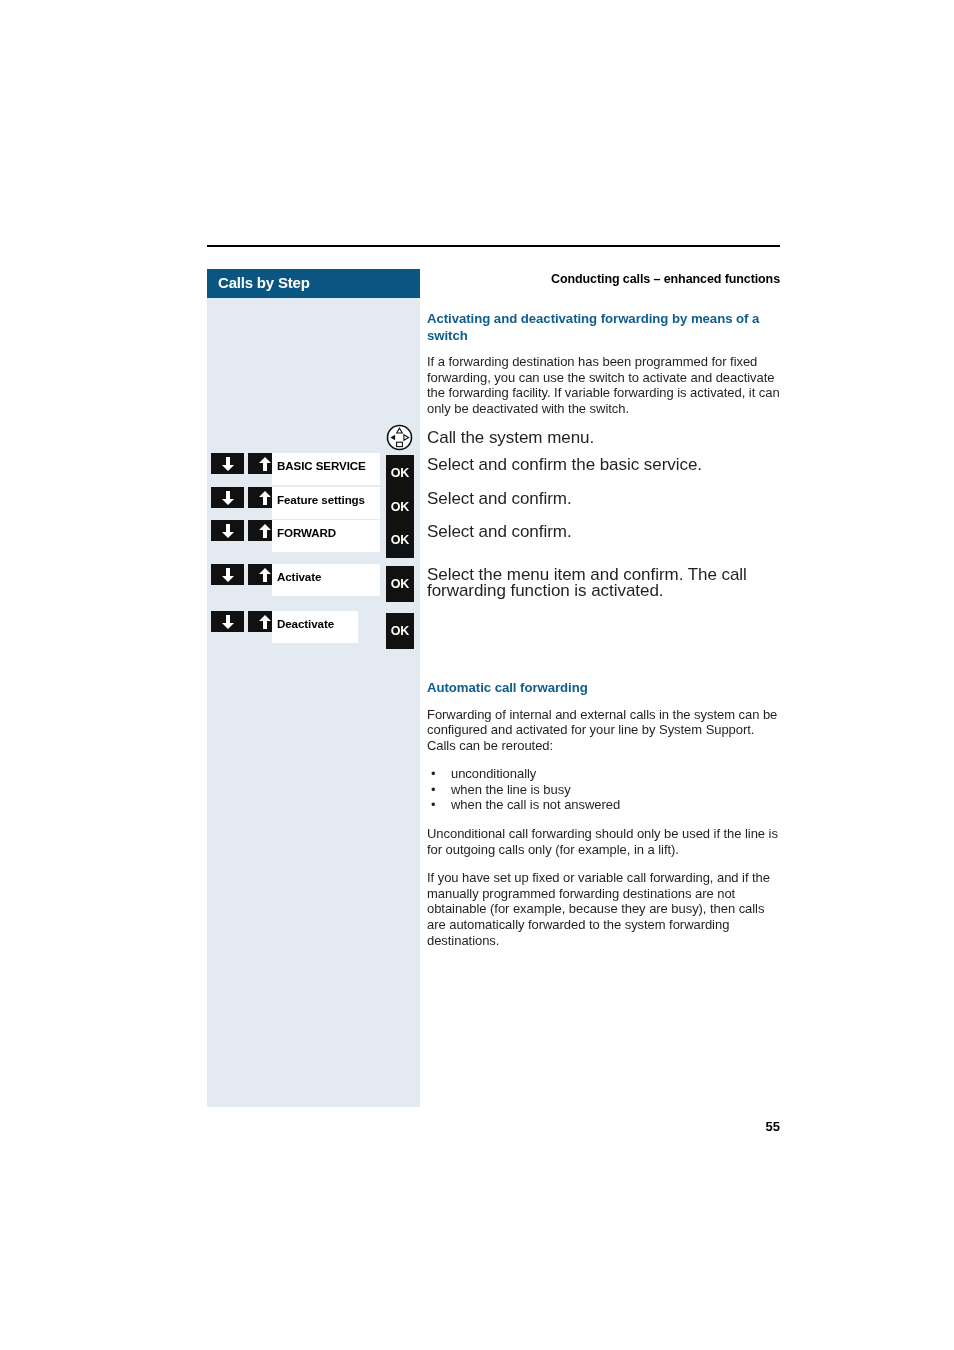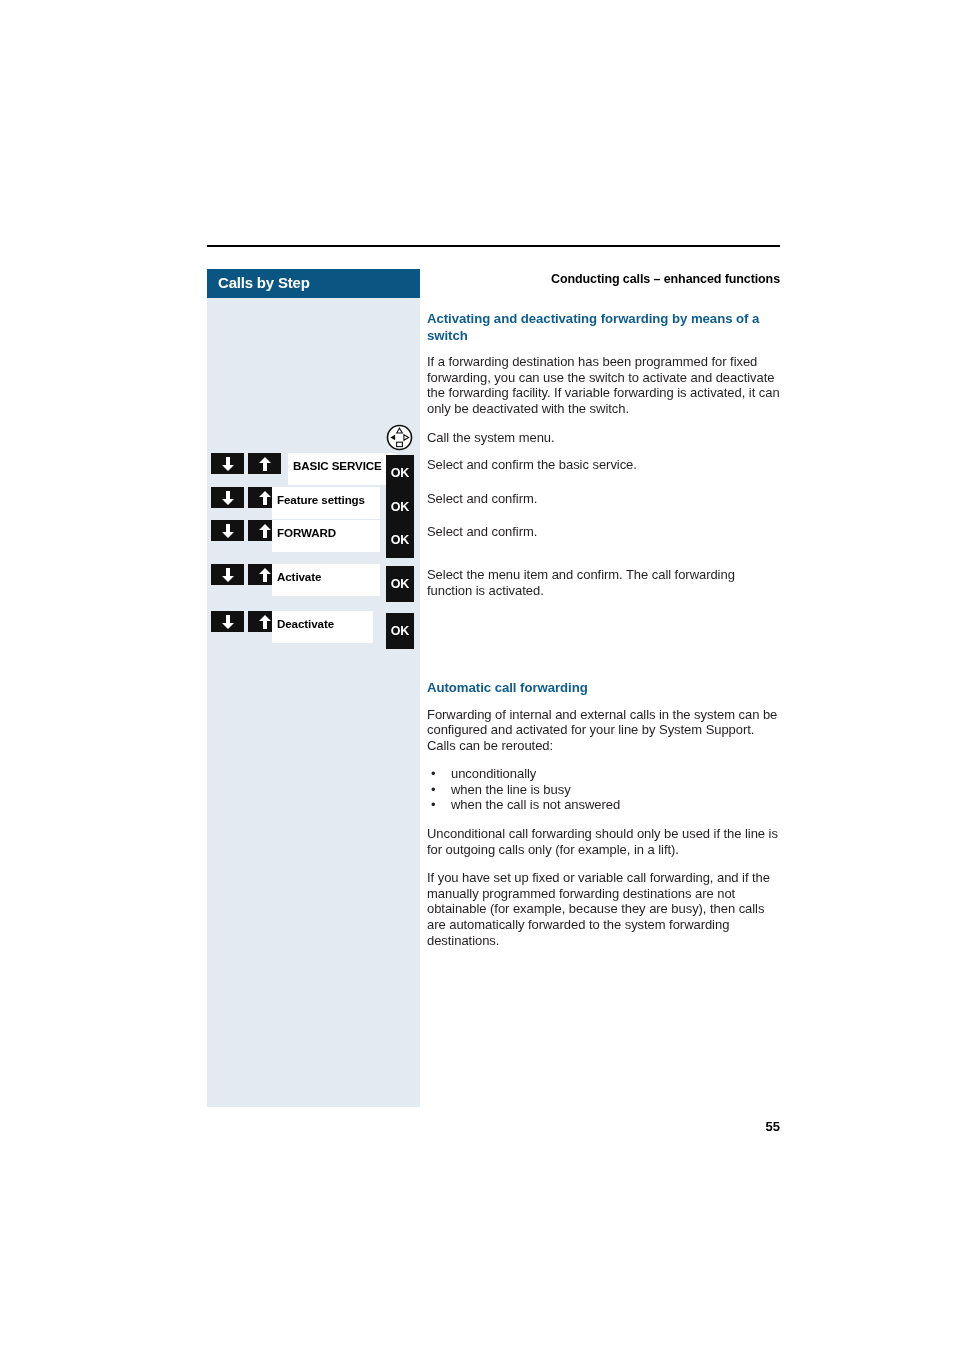--- a/index.html
+++ b/index.html
@@ -160,21 +160,21 @@
     top: 424px;
     width: 27px;
     height: 27px;
   }
 
   
   .instruction {
     position: absolute;
     left: 427px;
     width: 353px;
-    font-size: 13px;
+    font-size: 17px;
     line-height: 15.6px;
     color: #231f20;
     letter-spacing: -0.05px;
   }
 
   
   .page-number {
     position: absolute;
     left: 700px;
     top: 1119px;
@@ -214,21 +214,21 @@
   <div class="key-box key-arrow" style="left:211px; top:453px;">
     <svg width="14" height="16" viewBox="0 0 14 16">
         <polygon points="5,1 9,1 9,9 13,9 7,15 1,9 5,9" fill="#ffffff"></polygon>
       </svg>
   </div>
   <div class="key-box key-arrow" style="left:248px; top:453px;">
     <svg width="14" height="16" viewBox="0 0 14 16">
         <polygon points="7,1 13,7 9,7 9,15 5,15 5,7 1,7" fill="#ffffff"></polygon>
       </svg>
   </div>
-  <div class="label-box" style="left:272px; top:453px; width:108px; height:32px;margin-left:16px;">
+  <div class="label-box" style="left:272px; top:453px; width:108px; height:32px;">
     <span>BASIC SERVICE</span>
   </div>
   <div class="ok-box" style="left:386px; top:455px;">
     <span>OK</span>
   </div>
 
   <div class="key-box key-arrow" style="left:211px; top:487px;">
     <svg width="14" height="16" viewBox="0 0 14 16">
         <polygon points="5,1 9,1 9,9 13,9 7,15 1,9 5,9" fill="#ffffff"></polygon>
       </svg>
@@ -282,21 +282,21 @@
   <div class="key-box key-arrow" style="left:211px; top:611px;">
     <svg width="14" height="16" viewBox="0 0 14 16">
         <polygon points="5,1 9,1 9,9 13,9 7,15 1,9 5,9" fill="#ffffff"></polygon>
       </svg>
   </div>
   <div class="key-box key-arrow" style="left:248px; top:611px;">
     <svg width="14" height="16" viewBox="0 0 14 16">
         <polygon points="7,1 13,7 9,7 9,15 5,15 5,7 1,7" fill="#ffffff"></polygon>
       </svg>
   </div>
-  <div class="label-box" style="left:272px; top:611px; width:101px; height:32px;">
+  <div class="label-box" style="left:272px; top:611px; width:86px; height:32px;">
     <span>Deactivate</span>
   </div>
   <div class="ok-box" style="left:386px; top:613px;">
     <span>OK</span>
   </div>
 
   <div class="content">
     <h2 class="section-heading">Activating and deactivating forwarding by means of a switch</h2>
     <p class="body-text">If a forwarding destination has been programmed for fixed forwarding, you can use the switch to activate and deactivate the forwarding facility. If variable forwarding is activated, it can only be deactivated with the switch.</p>
   </div>

